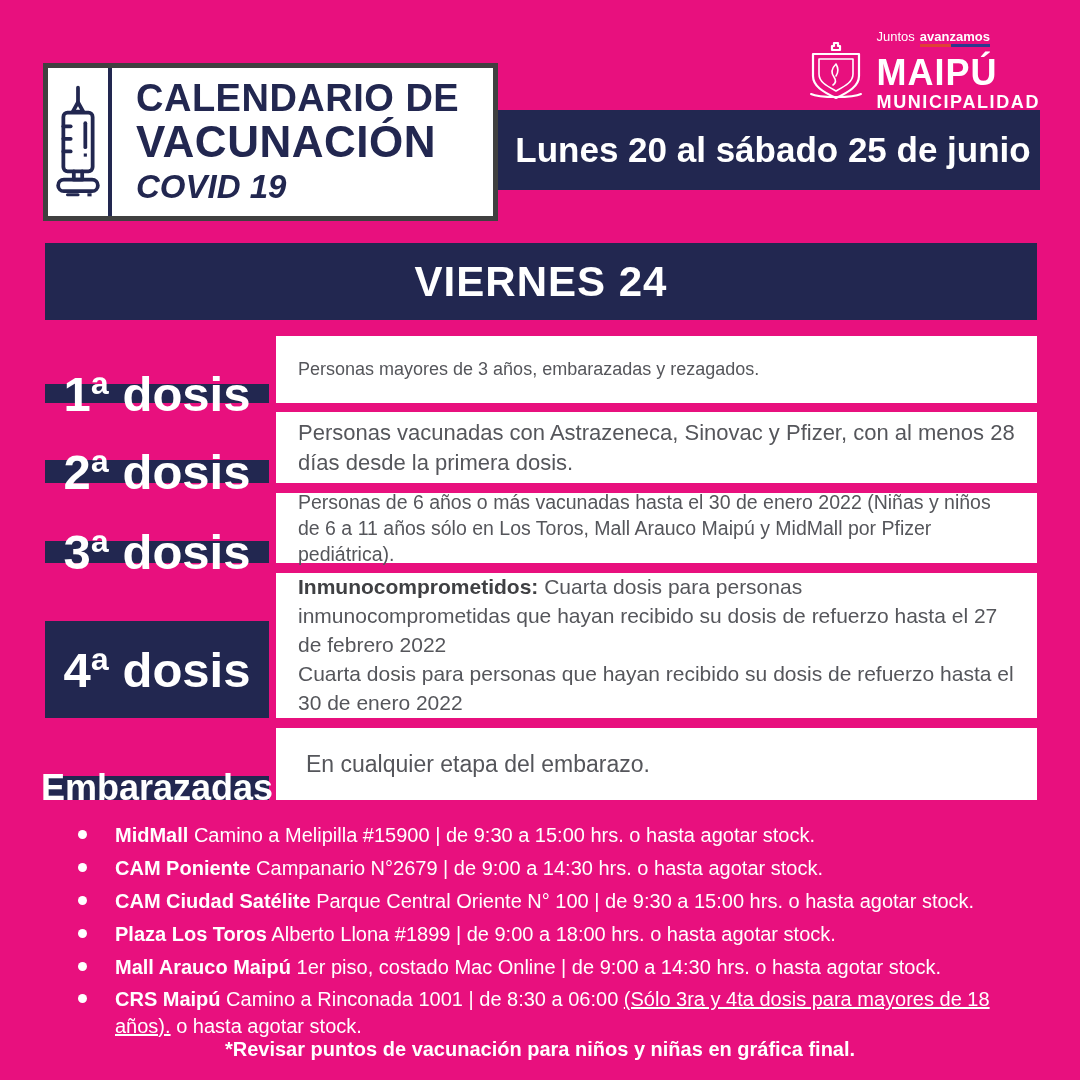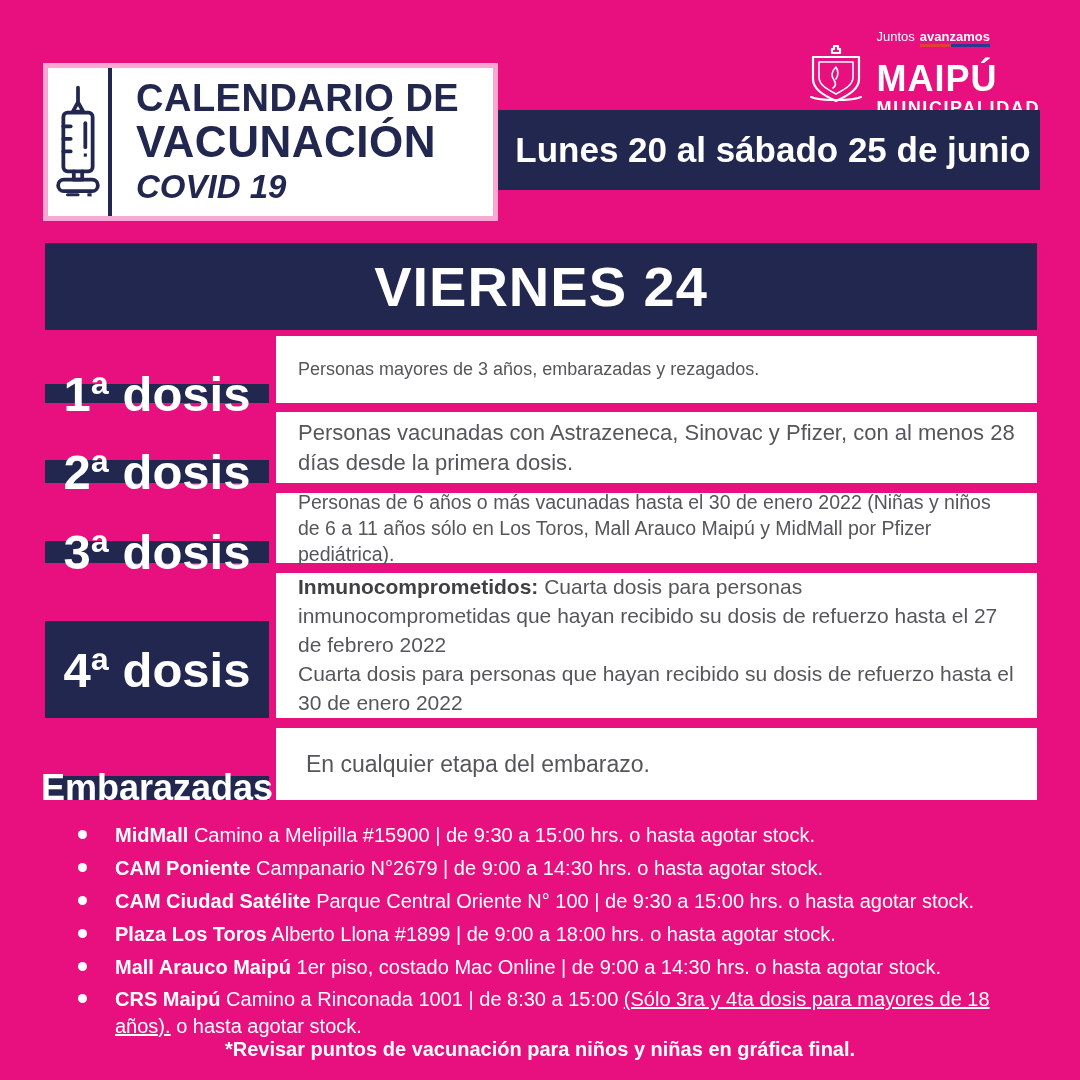--- a/index.html
+++ b/index.html
@@ -7,54 +7,54 @@
   body { font-family:"Liberation Sans", sans-serif; }
   .canvas {
     position:relative; width:1080px; height:1080px;
     background:#E8107E; overflow:hidden;
   }
 
   
   .logo { position:absolute; top:30px; right:40px; display:flex; align-items:center; gap:10px; color:#fff; }
   .logo .crest { width:62px; height:62px; }
   .logo .wordmark { display:flex; flex-direction:column; line-height:1; }
-  .logo .tagline { display:flex; align-items:baseline; gap:5px; font-size:13px; margin-bottom:14px; }
+  .logo .tagline { display:flex; align-items:baseline; gap:5px; font-size:13px; margin-bottom:8px; }
   .logo .tagline .bold-part { font-weight:bold; display:inline-block; }
   .logo .tagline .bold-part .word { display:block; }
   .logo .tagline .underline { display:block; height:3px; margin-top:1px;
       background:linear-gradient(to right, #E04036 0 45%, #2B3A8F 45% 100%); }
   .logo .name { font-size:36px; font-weight:bold; letter-spacing:1px; }
   .logo .sub { font-size:18px; font-weight:bold; letter-spacing:1.6px; margin-top:2px; }
 
   
   .header-box {
     position:absolute; left:43px; top:63px; width:455px; height:158px;
-    background:#fff; border:5px solid #f9a8d4; display:flex; z-index:2;
+    background:#fff; border:5px solid #404040; display:flex; z-index:2;
   }
   .header-icon-cell {
     width:64px; border-right:4px solid #222750;
     display:flex; align-items:center; justify-content:center;
   }
   .header-text-cell { flex:1; padding:10px 0 8px 24px; display:flex; flex-direction:column; justify-content:center; color:#222750; }
   .title-1 { font-size:38px; font-weight:bold; letter-spacing:0.5px; line-height:1.05; }
   .title-2 { font-size:44px; font-weight:bold; letter-spacing:0.5px; line-height:1.05; }
   .title-sub { font-size:33px; font-weight:bold; font-style:italic; line-height:1.2; margin-top:2px; }
 
   
   .date-banner {
     position:absolute; left:496px; top:110px; width:544px; height:80px;
     background:#222750; color:#fff; display:flex; align-items:center; justify-content:center;
     font-size:35px; font-weight:bold; z-index:1; padding-left:10px;
   }
 
   
   .day-banner {
-    position:absolute; left:45px; top:243px; width:992px; height:87px;
+    position:absolute; left:45px; top:243px; width:992px; height:77px;
     background:#222750; color:#fff; display:flex; align-items:center; justify-content:center;
-    font-size:56px; font-weight:bold; letter-spacing:1px;
+    font-size:42px; font-weight:bold; letter-spacing:1px;
   }
 
   
   .row { position:absolute; left:45px; width:992px; display:flex; }
   .row-label {
     width:224px; background:#222750; color:#fff; font-weight:bold;
     display:flex; align-items:center; justify-content:center; flex-shrink:0;margin-top:48px;
   }
   .row-label.dose { font-size:49px; }
   .row-label.small { font-size:36px; }
@@ -194,19 +194,19 @@
     <div class="loc-item">
       <span class="bullet"></span>
       <span><span class="loc-name">Plaza Los Toros</span><span> Alberto Llona #1899 | de 9:00 a 18:00 hrs. o hasta agotar stock.</span></span>
     </div>
     <div class="loc-item">
       <span class="bullet"></span>
       <span><span class="loc-name">Mall Arauco Maipú</span><span> 1er piso, costado Mac Online  | de 9:00 a 14:30 hrs. o hasta agotar stock.</span></span>
     </div>
     <div class="loc-item">
       <span class="bullet"></span>
-      <span><span class="loc-name">CRS Maipú</span><span> Camino a Rinconada 1001 | de 8:30 a 15:00 </span><span class="underlined">(Sólo 3ra y 4ta dosis para mayores de 18 años).</span><span> o hasta agotar stock.</span></span>
+      <span><span class="loc-name">CRS Maipú</span><span> Camino a Rinconada 1001 | de 8:30 a 06:00 </span><span class="underlined">(Sólo 3ra y 4ta dosis para mayores de 18 años).</span><span> o hasta agotar stock.</span></span>
     </div>
   </div>
 
   <div class="footer-note">*Revisar puntos de vacunación para niños y niñas en gráfica final.</div>
 
 </div>
 
 </body></html>

